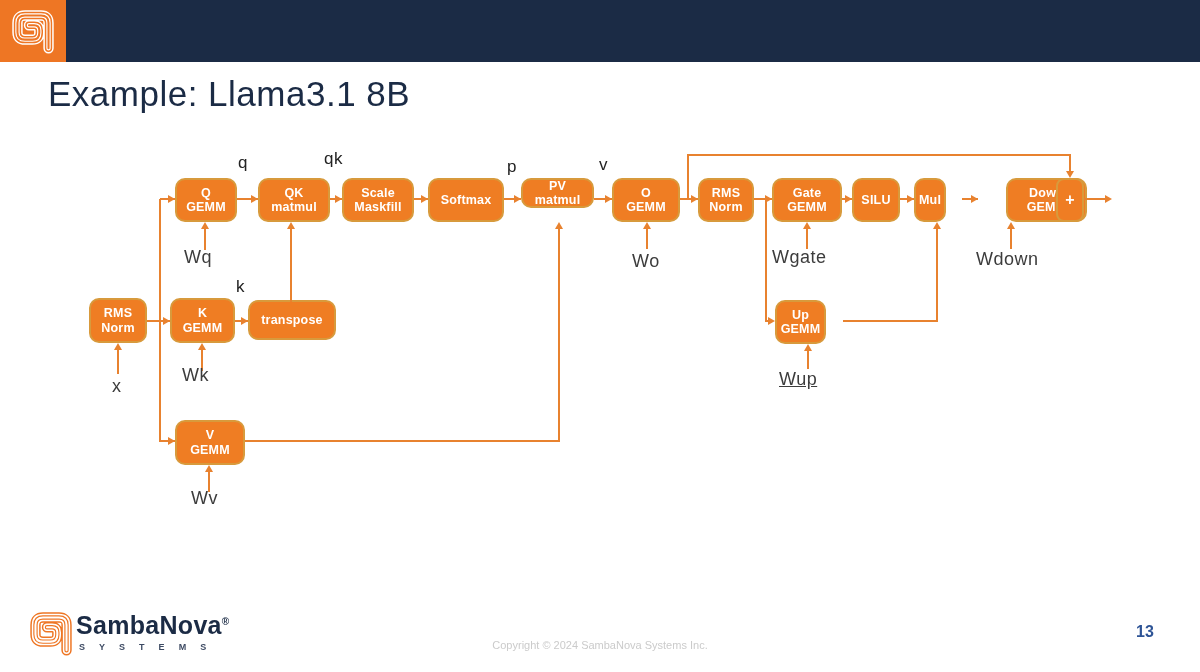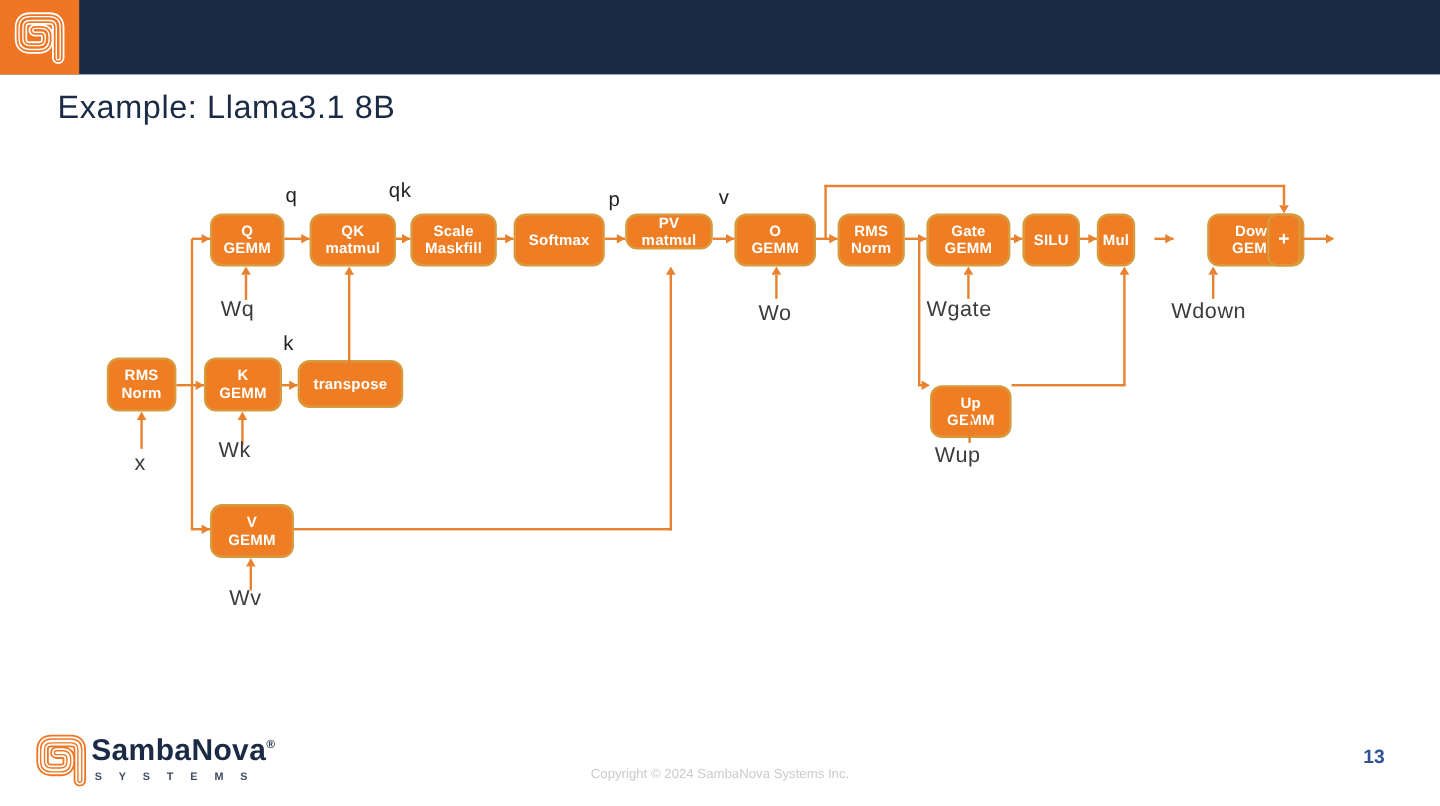--- a/index.html
+++ b/index.html
@@ -7,21 +7,21 @@
     position:relative;width:1200px;height:672px;background:#ffffff;
     font-family:"Liberation Sans", sans-serif;overflow:hidden;margin:0 auto;
   }
   
   .header{position:absolute;left:0;top:0;width:1200px;height:62px;background:#1B2B45;}
   .logo-square{position:absolute;left:0;top:0;width:66px;height:62px;background:#EE7624;
     display:flex;align-items:center;justify-content:center;}
   .header-title{position:absolute;left:84px;top:0;height:62px;line-height:62px;
     color:#ffffff;font-size:34px;font-weight:bold;letter-spacing:1px;margin:0;}
   
-  .subtitle{position:absolute;left:48px;top:74px;font-size:27px;color:#1B2B45;
+  .subtitle{position:absolute;left:48px;top:74px;font-size:35px;color:#1B2B45;
     letter-spacing:0.5px;}
   
   .node{position:absolute;background:#EF7D23;border:2px solid #D89A3C;border-radius:10px;
     color:#ffffff;font-weight:bold;font-size:12.5px;line-height:1.15;letter-spacing:0.2px;
     display:flex;align-items:center;justify-content:center;text-align:center;
     white-space:pre-line;box-sizing:border-box;}
   .node.plus{font-size:16px;border-radius:8px;}
   .hline{position:absolute;height:2px;background:#E8822F;}
   .vline{position:absolute;width:2px;background:#E8822F;}
   .arr-r{position:absolute;width:0;height:0;border-top:4px solid transparent;
@@ -85,21 +85,21 @@
     <div class="node" style="left:914px;top:178px;width:32px;height:44px;">Mul</div>
     <div class="node" style="left:1006px;top:178px;width:81px;height:44px;">Down
 GEMM</div>
     <div class="node plus" style="left:1056px;top:178px;width:28px;height:44px;">+</div>
 
     <div class="node" style="left:89px;top:298px;width:58px;height:45px;">RMS
 Norm</div>
     <div class="node" style="left:170px;top:298px;width:65px;height:45px;">K
 GEMM</div>
     <div class="node" style="left:248px;top:300px;width:88px;height:40px;">transpose</div>
-    <div class="node" style="left:775px;top:300px;width:68px;height:44px;margin-top:21px;">Up
+    <div class="node" style="left:775px;top:300px;width:51px;height:44px;">Up
 GEMM</div>
 
     <div class="node" style="left:175px;top:420px;width:70px;height:45px;">V
 GEMM</div>
 
     <div class="hline" style="left:160px;top:198px;width:15px;"></div>
     <div class="arr-r" style="left:168px;top:195px;"></div>
     <div class="hline" style="left:237px;top:198px;width:21px;"></div>
     <div class="arr-r" style="left:251px;top:195px;"></div>
     <div class="hline" style="left:330px;top:198px;width:12px;"></div>
@@ -176,21 +176,21 @@
     <div class="elabel" style="left:507px;top:157px;">p</div>
     <div class="elabel" style="left:599px;top:155px;">v</div>
     <div class="elabel" style="left:236px;top:277px;">k</div>
 
     <div class="wlabel" style="left:112px;top:376px;">x</div>
     <div class="wlabel" style="left:184px;top:247px;">Wq</div>
     <div class="wlabel" style="left:182px;top:365px;">Wk</div>
     <div class="wlabel" style="left:191px;top:488px;">Wv</div>
     <div class="wlabel" style="left:632px;top:251px;">Wo</div>
     <div class="wlabel" style="left:772px;top:247px;">Wgate</div>
-    <div class="wlabel" style="left:779px;top:369px;">Wup</div>
+    <div class="wlabel" style="left:779px;top:369px;text-decoration:underline;">Wup</div>
     <div class="wlabel" style="left:976px;top:249px;">Wdown</div>
   </div>
 
   <div>
     <svg class="footer-logo" width="46" height="46" viewBox="0 0 40 40">
       <g fill="none" stroke-linecap="round" stroke-linejoin="round">
         <path d="M33.5 35 V13 Q33.5 6.5 27 6.5 H13 Q6.5 6.5 6.5 13 V21 Q6.5 27.5 13 27.5 H19.5 Q25.5 27.5 25.5 21.5 V19.5 Q25.5 15 21 15 H16.5" stroke="#EE7624" stroke-width="9"></path>
         <path d="M33.5 35 V13 Q33.5 6.5 27 6.5 H13 Q6.5 6.5 6.5 13 V21 Q6.5 27.5 13 27.5 H19.5 Q25.5 27.5 25.5 21.5 V19.5 Q25.5 15 21 15 H16.5" stroke="#ffffff" stroke-width="6.4"></path>
         <path d="M33.5 35 V13 Q33.5 6.5 27 6.5 H13 Q6.5 6.5 6.5 13 V21 Q6.5 27.5 13 27.5 H19.5 Q25.5 27.5 25.5 21.5 V19.5 Q25.5 15 21 15 H16.5" stroke="#EE7624" stroke-width="3.8"></path>
         <path d="M33.5 35 V13 Q33.5 6.5 27 6.5 H13 Q6.5 6.5 6.5 13 V21 Q6.5 27.5 13 27.5 H19.5 Q25.5 27.5 25.5 21.5 V19.5 Q25.5 15 21 15 H16.5" stroke="#ffffff" stroke-width="1.8"></path>

